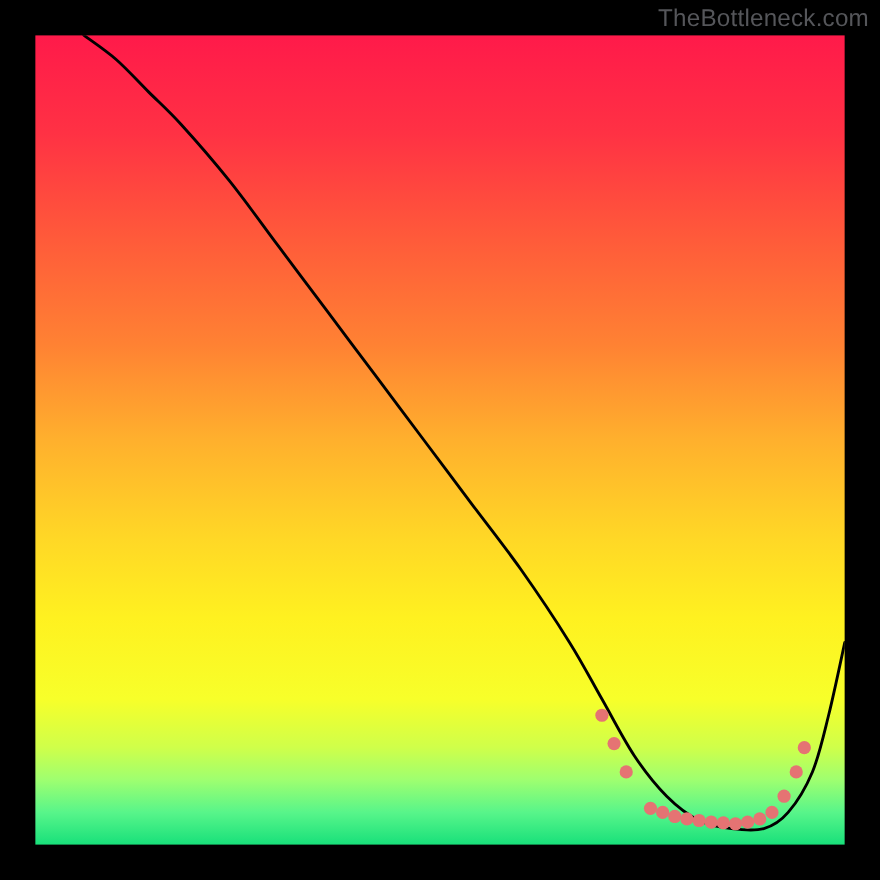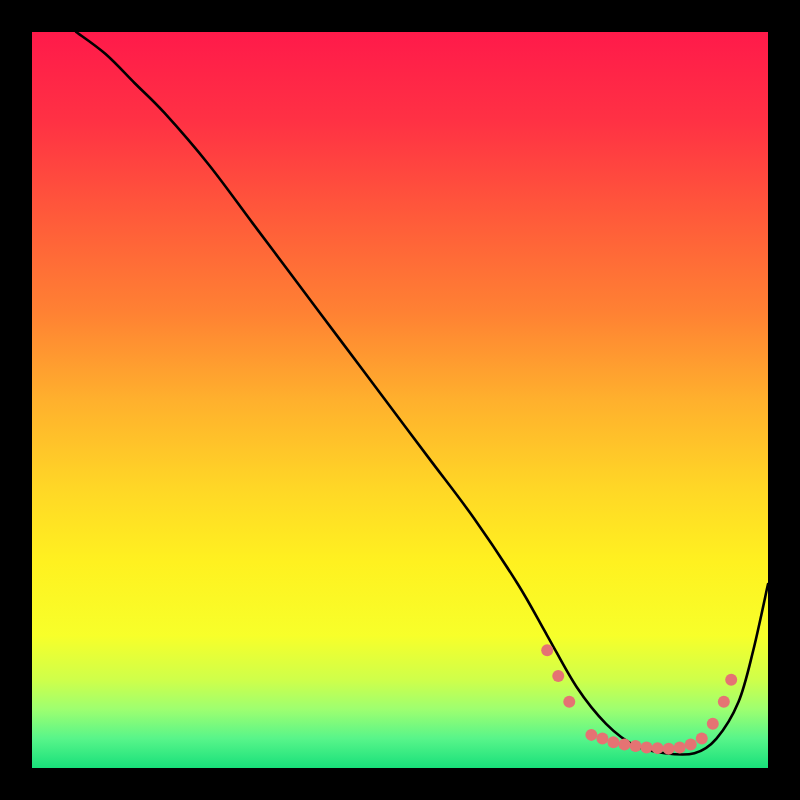--- a/index.html
+++ b/index.html
@@ -75,13 +75,14 @@
           <circle cx="636.64" cy="716.86" r="6" fill="#e57373"></circle>
           <circle cx="647.68" cy="715.39" r="6" fill="#e57373"></circle>
           <circle cx="658.72" cy="712.45" r="6" fill="#e57373"></circle>
           <circle cx="669.76" cy="706.56" r="6" fill="#e57373"></circle>
           <circle cx="680.80" cy="691.84" r="6" fill="#e57373"></circle>
           <circle cx="691.84" cy="669.76" r="6" fill="#e57373"></circle>
           <circle cx="699.20" cy="647.68" r="6" fill="#e57373"></circle>
         </g>
     </svg>
   </div>
+  <div class="watermark">TheBottleneck.com</div>
 </div>
 
 </body></html>

